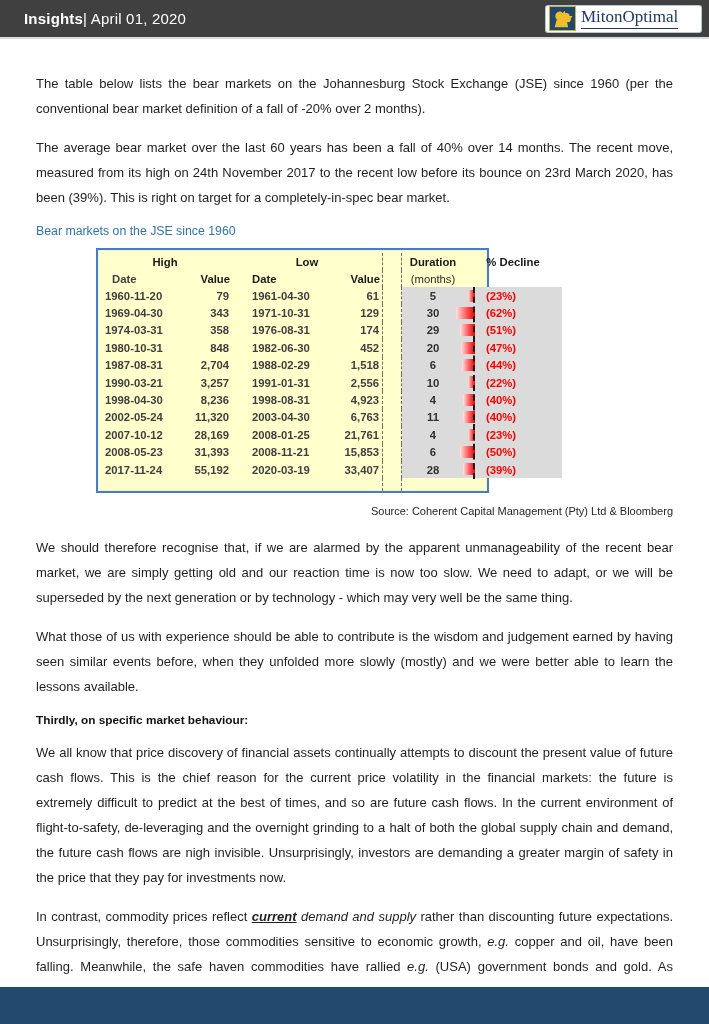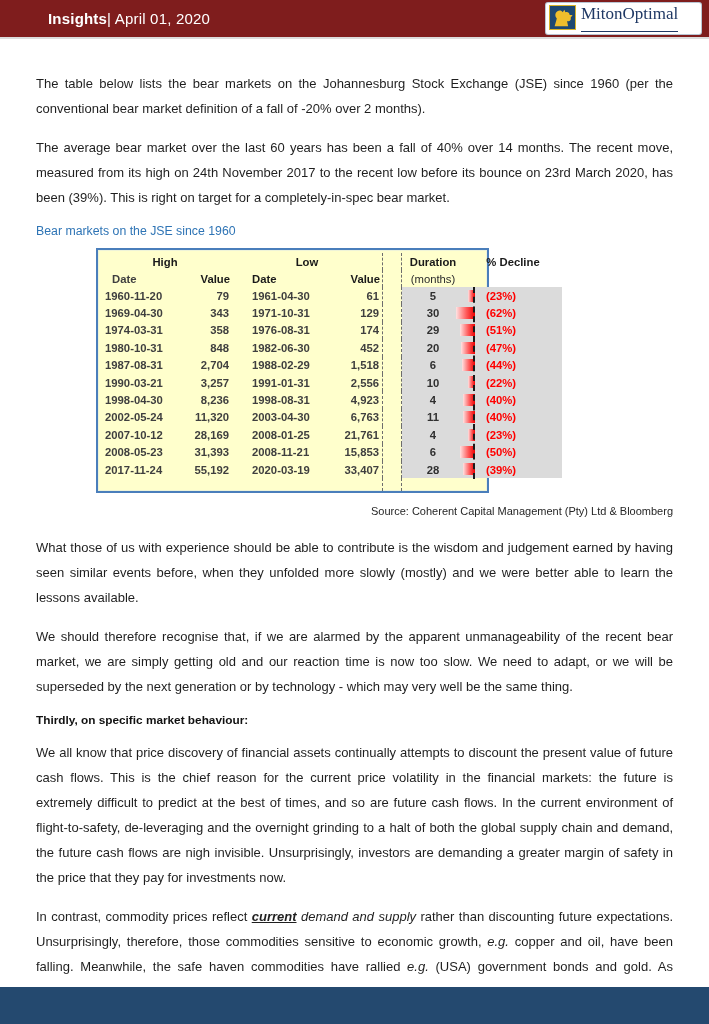--- a/index.html
+++ b/index.html
@@ -5,29 +5,29 @@
   * { margin:0; padding:0; box-sizing:border-box; }
   html,body { background:#ffffff; }
   .page {
     position:relative; width:709px; height:1024px; margin:0 auto;
     background:#ffffff; overflow:hidden;
     font-family:"Liberation Sans", sans-serif; color:#1f1f1f;
   }
   
   .topbar {
     position:absolute; top:0; left:0; width:709px; height:39px;
-    background:#7f1d1d; border-bottom:2px solid #dcdcdc;
+    background:#404040; border-bottom:2px solid #dcdcdc;
     display:flex; align-items:center; justify-content:space-between;
-    padding:0 8px 0 48px;
+    padding:0 8px 0 24px;
   }
   .title { color:#ffffff; font-size:15px; letter-spacing:.2px; }
   .title b { font-weight:700; }
   .logo-box {
-    background:#ffffff; border-radius:2px; height:31px; width:155px;
-    display:flex; gap:5px; padding:2px 6px 2px 3px;
+    background:#ffffff; border-radius:2px; height:26px; width:155px;
+    display:flex; align-items:center; gap:5px; padding:2px 6px 2px 3px;
     box-shadow:0 0 0 1px #b9c6d4;
   }
   .lion-sq { width:27px; height:25px; background:#1E4872; display:flex; align-items:center; justify-content:center; border:1px solid #d8b22a; }
   .logo-word {
     font-family:"Liberation Serif", serif; font-size:17px; color:#1F3864;
     border-bottom:1px solid #1F3864; padding-bottom:1px; line-height:1.1;
   }
   
   .content { position:absolute; top:39px; left:0; width:709px; padding:32px 36px 0 36px; }
   .hpara { font-size:11.8px; font-weight:700; color:#111; margin-bottom:13px; }
@@ -260,23 +260,23 @@
 
       <div class="trow blankrow">
         <div class="cell sepcell g5"></div>
       </div>
 
       <div class="axis"></div>
     </div>
 
     <div class="source">Source: Coherent Capital Management (Pty) Ltd &amp; Bloomberg</div>
 
+    <p class="para">We should therefore recognise that, if we are alarmed by the apparent unmanageability of the recent bear market, we are simply getting old and our reaction time is now too slow.  We need to adapt, or we will be superseded by the next generation or by technology - which may very well be the same thing.</p>
+
     <p class="para">What those of us with experience should be able to contribute is the wisdom and judgement earned by having seen similar events before, when they unfolded more slowly (mostly) and we were better able to learn the lessons available.</p>
-
-    <p class="para">We should therefore recognise that, if we are alarmed by the apparent unmanageability of the recent bear market, we are simply getting old and our reaction time is now too slow.  We need to adapt, or we will be superseded by the next generation or by technology - which may very well be the same thing.</p>
 
     <div class="hpara">Thirdly, on specific market behaviour:</div>
 
     <p class="para">We all know that price discovery of financial assets continually attempts to discount the present value of future cash flows.  This is the chief reason for the current price volatility in the financial markets: the future is extremely difficult to predict at the best of times, and so are future cash flows. In the current environment of flight-to-safety, de-leveraging and the overnight grinding to a halt of both the global supply chain and demand, the future cash flows are nigh invisible.  Unsurprisingly, investors are demanding a greater margin of safety in the price that they pay for investments now.</p>
 
     <p class="para"><span>In contrast, commodity prices reflect </span><span class="iu">current</span><span class="it"> demand and supply</span><span> rather than discounting future expectations. Unsurprisingly, therefore, those commodities sensitive to economic growth, </span><span class="it">e.g.</span><span> copper and oil, have been falling.  Meanwhile,  the safe haven commodities have rallied </span><span class="it">e.g.</span><span> (USA) government bonds and gold.  As always, it has not been plain sailing. Investors in both of these havens have been subject to bouts of volatility due to the settlement bottlenecks across the board.  There has been a mad scramble for US Dollars, creating a liquidity squeeze in money market funds. The grounding of airlines also means that there are no flights to deliver gold for derivative deliveries. Available oil storage is almost full and oil producers are being asked to voluntarily reduce production.</span></p>
 
   </div>
 
   <div class="footbar"></div>

